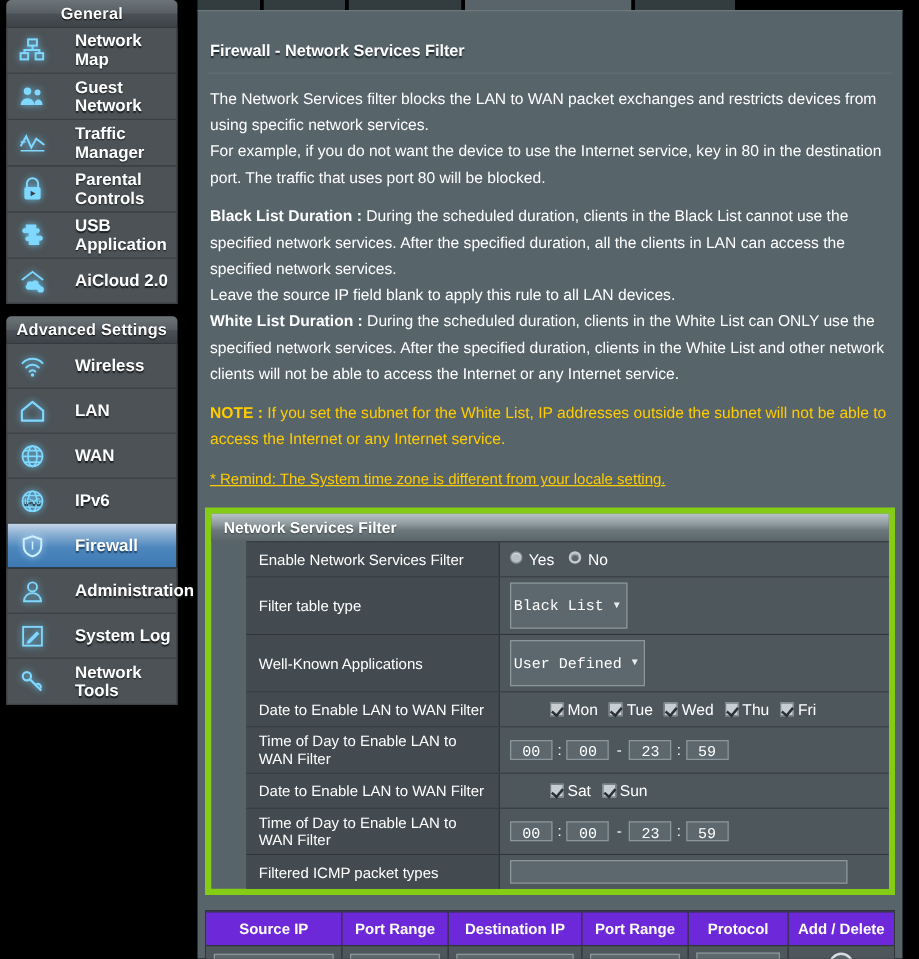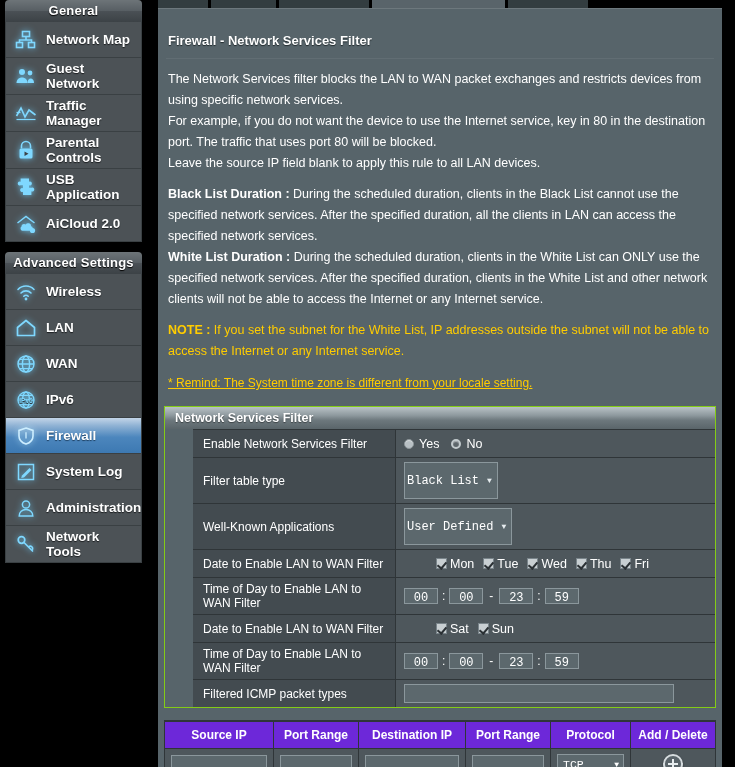--- a/index.html
+++ b/index.html
@@ -19,21 +19,21 @@
   .menu-block { margin: 0 5px; }
   .menu-head {
     height: 22px; line-height: 22px; text-align: center;
     font-size: 13px; font-weight: bold; color: #ffffff;
     background: linear-gradient(to bottom, #6d7478 0%, #585f64 48%, #4a5055 52%, #3c4246 100%);
     border-radius: 4px 4px 0 0;
     text-shadow: 0 1px 1px #000;
     letter-spacing: .2px;
   }
   .menu-item {
-    display: flex; align-items: center; gap: 6px;
+    display: flex; align-items: center; gap: 20px;
     min-height: 36px; padding: 3px 4px 3px 6px;
     background: #4c5256;
     border-bottom: 1px solid #3a4043;
     border-left: 1px solid #3a4043;
     border-right: 1px solid #3a4043;
     color: #ffffff; font-size: 13.5px; font-weight: bold;
     text-shadow: 0 1px 1px #1a1d1f;
     cursor: pointer;
     line-height: 15px;
   }
@@ -78,21 +78,21 @@
   .desc b { font-weight: bold; }
   .note { color: #ffcc00; margin-top: 11px; }
   .remind {
     display: inline-block; margin-top: 11px; color: #ffcc00;
     font-size: 12px; text-decoration: underline; cursor: pointer;
   }
 
   
   .sec {
     margin-top: 12px;
-    border: 1px solid #84cc16;
+    border: 5px solid #84cc16;
   }
   .sec-head {
     height: 22px; line-height: 22px; padding-left: 10px;
     font-size: 12.5px; font-weight: bold; color: #ffffff;
     background: linear-gradient(to bottom, #b9c2c6 0%, #8e999e 38%, #6d787d 60%, #5a656a 100%);
     text-shadow: 0 1px 1px #3c4346;
   }
   .row {
     display: flex; align-items: stretch;
     border-top: 1px solid #2f3538;
@@ -110,21 +110,21 @@
     border-right: 1px solid #2f3538;
   }
   .rval {
     flex: 1; display: flex; align-items: center;
     padding: 4px 8px; gap: 6px;
     background: #4e575c;
   }
 
   
   .radio-group { display: flex; align-items: center; gap: 12px; }
-  .radio { display: flex; align-items: center; gap: 5px; cursor: pointer; }
+  .radio { display: flex; align-items: flex-start; gap: 5px; cursor: pointer; }
   .rdot {
     width: 10px; height: 10px; border-radius: 50%;
     background: #b8c0c4; border: 1px solid #8c9599;
     box-shadow: inset 0 1px 1px rgba(255,255,255,.5);
   }
   .rdot.off { background: #5d666b; border: 2px solid #c2cacd; }
   .rtxt { color: #fff; font-size: 12.5px; }
 
   
   .sel-box {
@@ -369,38 +369,38 @@
               </g>
             </svg>
         </span>
         <span class="mlabel">Firewall</span>
       </div>
 
       <div class="menu-item">
         <span class="ic">
           <svg width="22" height="20" viewBox="0 0 22 20">
               <g fill="none" stroke="#7fd8ff" stroke-width="1.5">
+            <circle cx="11" cy="6.5" r="3.6"></circle>
+                <path d="M4.2 18c0-3.9 3-6.5 6.8-6.5s6.8 2.6 6.8 6.5z"></path>
+              </g>
+            </svg>
+        </span>
+        <span class="mlabel">Administration</span>
+      </div>
+
+      <div class="menu-item">
+        <span class="ic">
+          <svg width="22" height="20" viewBox="0 0 22 20">
+              <g fill="none" stroke="#7fd8ff" stroke-width="1.5">
             <rect x="3.5" y="2.5" width="15" height="15"></rect>
                 <path d="M7 13.5 L14.5 6 L16.5 8 L9 15.5 L6.2 16z" fill="#7fd8ff" stroke="none"></path>
               </g>
             </svg>
         </span>
         <span class="mlabel">System Log</span>
-      </div>
-
-      <div class="menu-item">
-        <span class="ic">
-          <svg width="22" height="20" viewBox="0 0 22 20">
-              <g fill="none" stroke="#7fd8ff" stroke-width="1.5">
-            <circle cx="11" cy="6.5" r="3.6"></circle>
-                <path d="M4.2 18c0-3.9 3-6.5 6.8-6.5s6.8 2.6 6.8 6.5z"></path>
-              </g>
-            </svg>
-        </span>
-        <span class="mlabel">Administration</span>
       </div>
 
       <div class="menu-item">
         <span class="ic">
           <svg width="22" height="20" viewBox="0 0 22 20">
               <g fill="none" stroke="#7fd8ff" stroke-width="1.7" stroke-linecap="round">
             <circle cx="6.5" cy="6" r="3.3"></circle>
                 <path d="M9 8.5 L17.5 17"></path>
                 <path d="M14 12.5c2-1 4 .5 3.6 2.6"></path>
               </g>
@@ -416,25 +416,25 @@
     <div id="page-title">Firewall - Network Services Filter</div>
     <div class="title-rule"></div>
 
     <div class="desc">
       <p>
         <span>The Network Services filter blocks the LAN to WAN packet exchanges and restricts devices from using specific network services.</span>
       </p>
       <p style="margin-top:0">
         <span>For example, if you do not want the device to use the Internet service, key in 80 in the destination port. The traffic that uses port 80 will be blocked.</span>
       </p>
+      <p>
+        <b>Black List Duration :</b><span> During the scheduled duration, clients in the Black List cannot use the specified network services. After the specified duration, all the clients in LAN can access the specified network services.</span>
+      </p>
       <p style="margin-top:0">
         <span>Leave the source IP field blank to apply this rule to all LAN devices.</span>
-      </p>
-      <p>
-        <b>Black List Duration :</b><span> During the scheduled duration, clients in the Black List cannot use the specified network services. After the specified duration, all the clients in LAN can access the specified network services.</span>
       </p>
       <p style="margin-top:0">
         <b>White List Duration :</b><span> During the scheduled duration, clients in the White List can ONLY use the specified network services. After the specified duration, clients in the White List and other network clients will not be able to access the Internet or any Internet service.</span>
       </p>
       <p class="note">
         <b>NOTE :</b><span> If you set the subnet for the White List, IP addresses outside the subnet will not be able to access the Internet or any Internet service.</span>
       </p>
       <span class="remind">* Remind: The System time zone is different from your locale setting.</span>
     </div>
 

